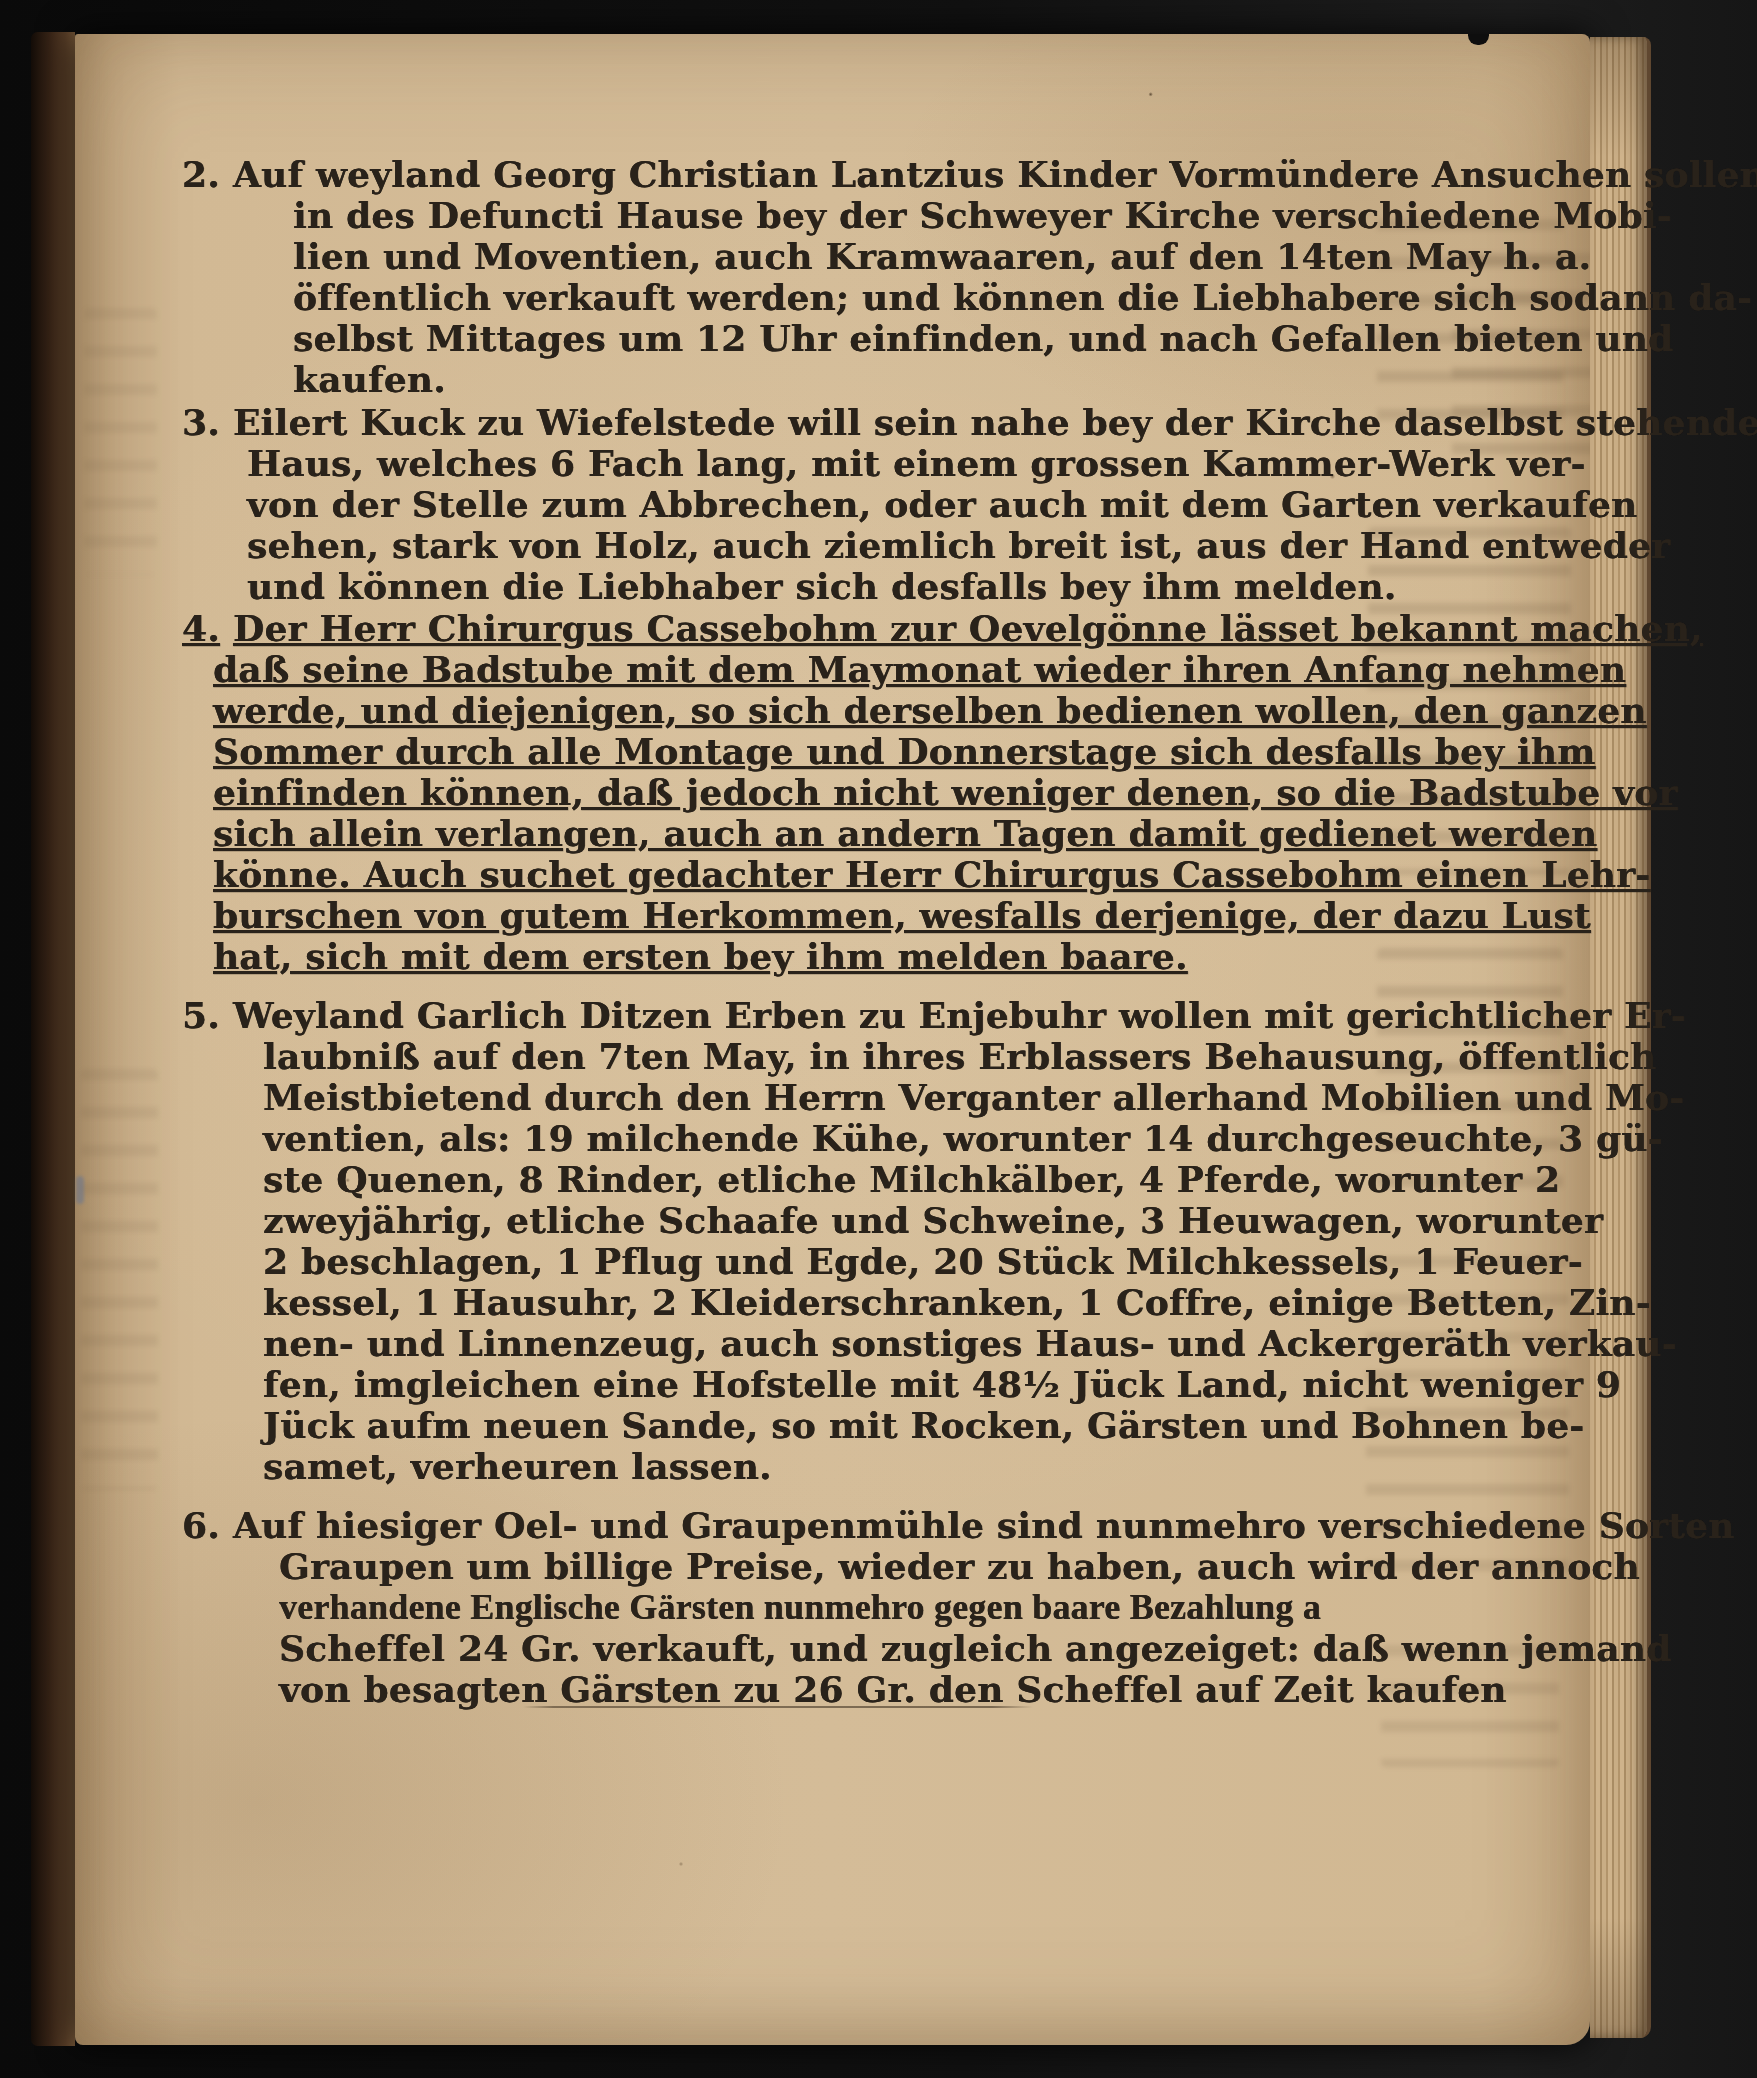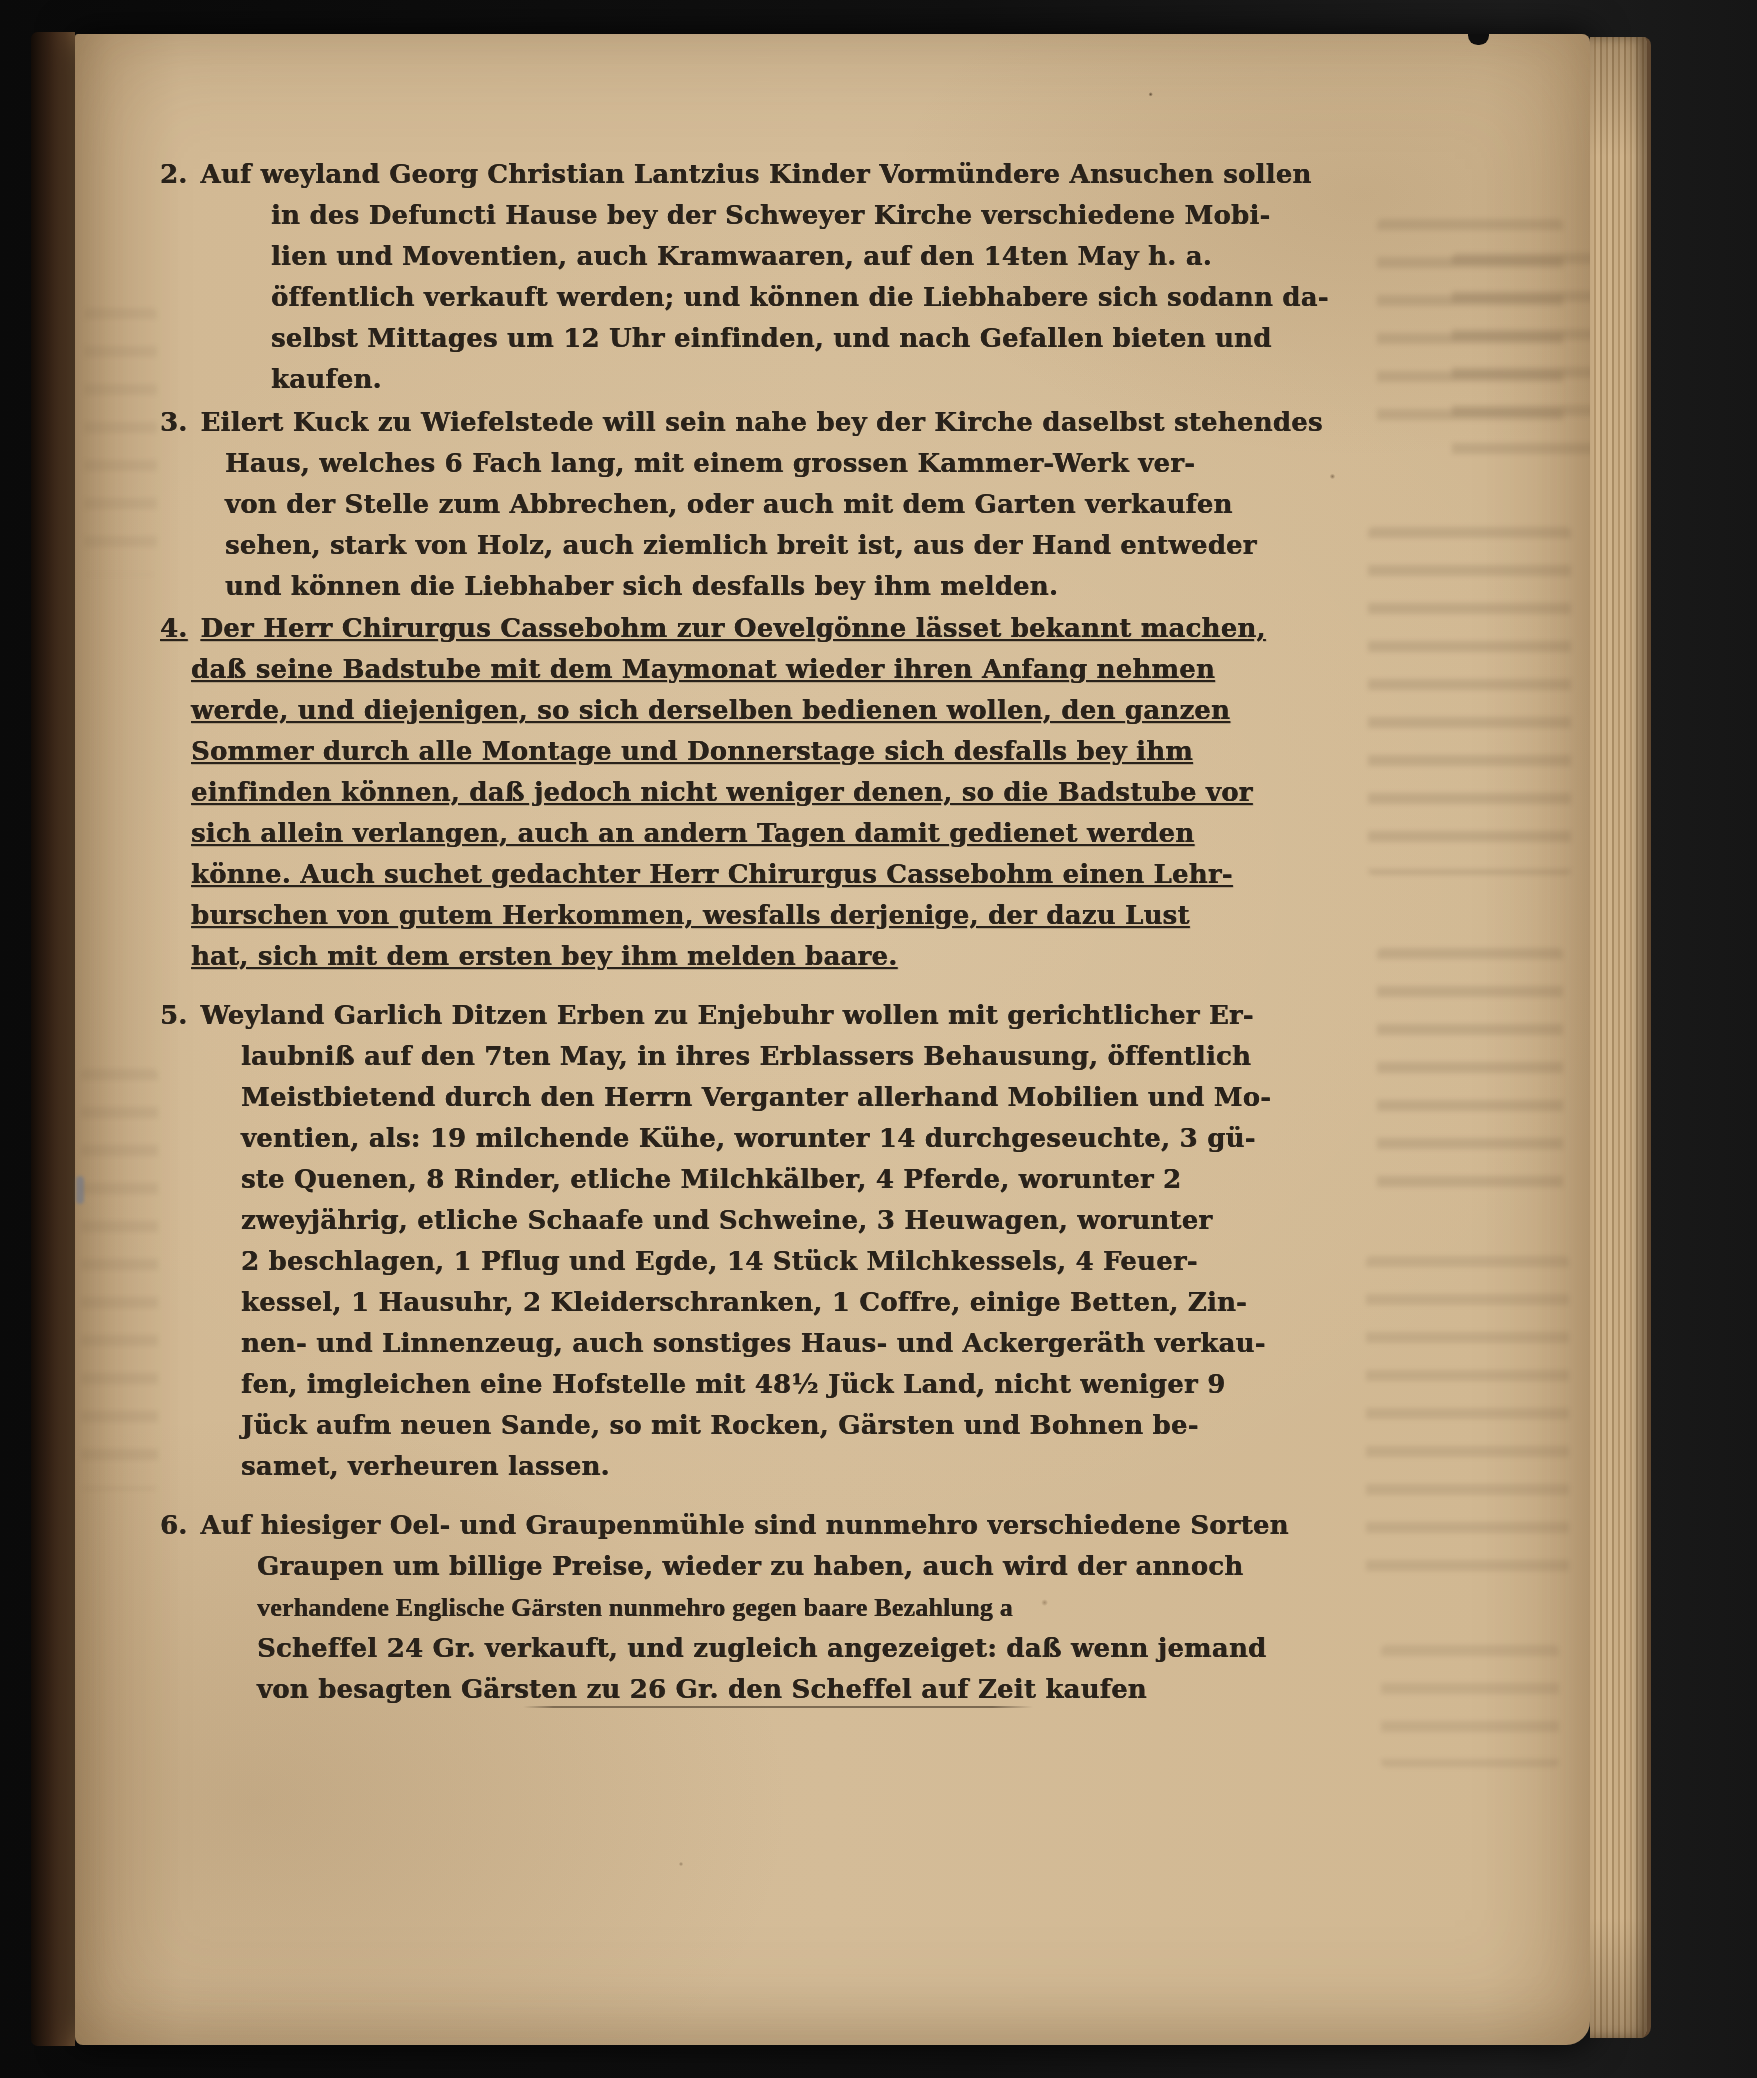--- a/index.html
+++ b/index.html
@@ -59,22 +59,22 @@
   }
   .ghost.g1{left:1377px;top:219px;width:186px;height:219px;}
   .ghost.g2{left:1368px;top:527px;width:203px;height:348px;}
   .ghost.g3{left:1377px;top:948px;width:186px;height:243px;}
   .ghost.g4{left:1366px;top:1256px;width:203px;height:324px;opacity:.42;}
   .ghost.g5{left:1381px;top:1645px;width:178px;height:122px;opacity:.38;}
   .ghost.g6{left:81px;top:1069px;width:77px;height:421px;opacity:.3;}
   .ghost.g7{left:84px;top:308px;width:73px;height:267px;opacity:.26;}
   
   .textblock{
-    position:absolute;left:160px;top:154px;width:1264px;
-    color:#29221a;font-size:26px;font-weight:bold;
+    position:absolute;left:182px;top:154px;width:1264px;
+    color:#29221a;font-size:36px;font-weight:bold;
     text-shadow:0 0 0.5px rgba(41,34,26,.85), 0.4px 0.4px 0 rgba(41,34,26,.5);
     letter-spacing:0.2px;
   }
   .notice-item{position:relative;}
   .line{height:41px;line-height:41px;white-space:nowrap;}
   .num{margin-right:13px;}
   
   .rule{
     position:absolute;left:523px;top:1706px;width:510px;height:2.4px;
     background:linear-gradient(90deg, transparent 0, rgba(62,48,32,.55) 6%, rgba(62,48,32,.6) 92%, transparent 100%);
@@ -130,21 +130,21 @@
         <div class="line" style="padding-left: 31px;">burschen von gutem Herkommen, wesfalls derjenige, der dazu Lust</div>
         <div class="line" style="padding-left: 31px;">hat, sich mit dem ersten bey ihm melden baare.</div>
       </div>
       <div class="notice-item" style="margin-top: 18px;">
         <div class="line"><span class="num">5.</span>Weyland Garlich Ditzen Erben zu Enjebuhr wollen mit gerichtlicher Er-</div>
         <div class="line" style="padding-left: 81px;">laubniß auf den 7ten May, in ihres Erblassers Behausung, öffentlich</div>
         <div class="line" style="padding-left: 81px;">Meistbietend durch den Herrn Verganter allerhand Mobilien und Mo-</div>
         <div class="line" style="padding-left: 81px;">ventien, als: 19 milchende Kühe, worunter 14 durchgeseuchte, 3 gü-</div>
         <div class="line" style="padding-left: 81px;">ste Quenen, 8 Rinder, etliche Milchkälber, 4 Pferde, worunter 2</div>
         <div class="line" style="padding-left: 81px;">zweyjährig, etliche Schaafe und Schweine, 3 Heuwagen, worunter</div>
-        <div class="line" style="padding-left: 81px;">2 beschlagen, 1 Pflug und Egde, 14 Stück Milchkessels, 4 Feuer-</div>
+        <div class="line" style="padding-left: 81px;">2 beschlagen, 1 Pflug und Egde, 20 Stück Milchkessels, 1 Feuer-</div>
         <div class="line" style="padding-left: 81px;">kessel, 1 Hausuhr, 2 Kleiderschranken, 1 Coffre, einige Betten, Zin-</div>
         <div class="line" style="padding-left: 81px;">nen- und Linnenzeug, auch sonstiges Haus- und Ackergeräth verkau-</div>
         <div class="line" style="padding-left: 81px;">fen, imgleichen eine Hofstelle mit 48½ Jück Land, nicht weniger 9</div>
         <div class="line" style="padding-left: 81px;">Jück aufm neuen Sande, so mit Rocken, Gärsten und Bohnen be-</div>
         <div class="line" style="padding-left: 81px;">samet, verheuren lassen.</div>
       </div>
       <div class="notice-item" style="margin-top: 18px;">
         <div class="line"><span class="num">6.</span>Auf hiesiger Oel- und Graupenmühle sind nunmehro verschiedene Sorten</div>
         <div class="line" style="padding-left: 97px;">Graupen um billige Preise, wieder zu haben, auch wird der annoch</div>
         <div class="line" style="padding-left: 97px; font-family: Liberation Serif, serif;">verhandene Englische Gärsten nunmehro gegen baare Bezahlung a</div>

